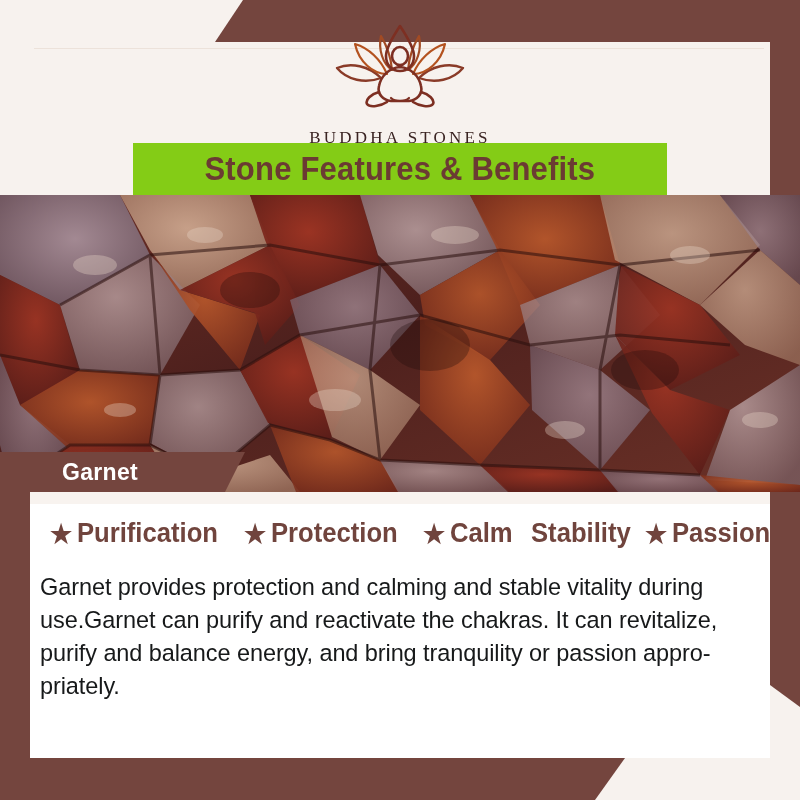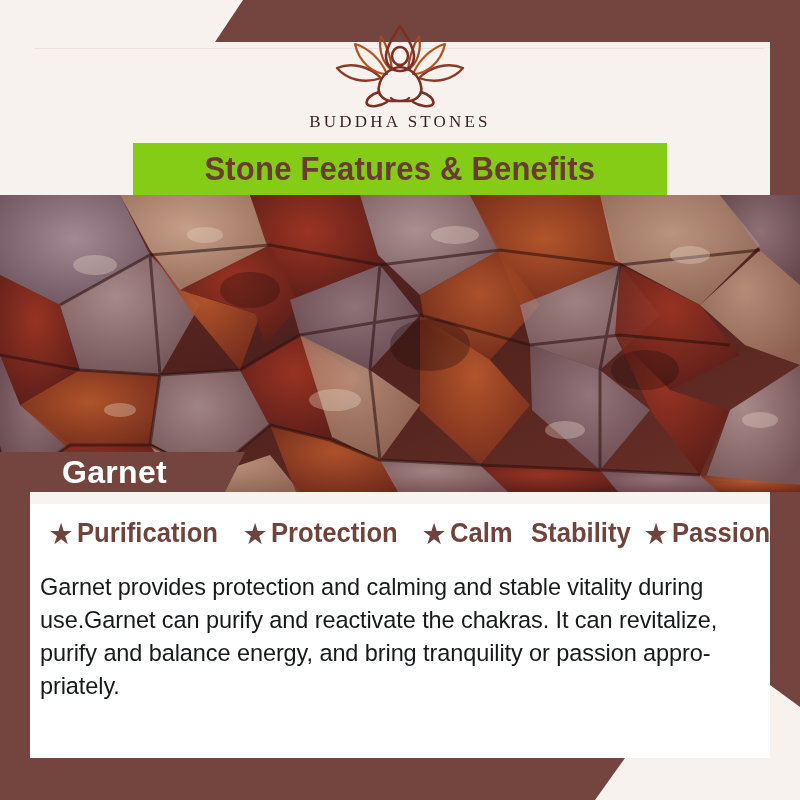--- a/index.html
+++ b/index.html
@@ -34,21 +34,21 @@
   .frame-inner-line{
     position:absolute;top:48px;left:34px;right:36px;height:1px;
     background:#ece2da;
   }
 
   
   .header{
     position:absolute;top:0;left:0;width:800px;height:195px;
     display:flex;flex-direction:column;align-items:center;justify-content:flex-start;
   }
-  .logo-wrap{margin-top:22px;display:flex;flex-direction:column;align-items:center;}
+  .logo-wrap{margin-top:22px;display:flex;flex-direction:column;align-items:center;gap:16px;}
   .logo-mark{width:150px;height:86px;display:block;}
   .logo-text{
     margin-top:4px;
     font-family:"Liberation Serif", serif;
     font-size:17px;letter-spacing:3.2px;color:#3a2422;font-weight:400;
   }
 
   
   .title-band{
     position:absolute;top:143px;left:133px;width:534px;height:52px;
@@ -72,21 +72,21 @@
 
   
   .stone-label{
     position:absolute;left:0;top:452px;height:40px;width:245px;
     background:#74453e;
     clip-path:polygon(0 0,100% 0,calc(100% - 20px) 100%,0 100%);
     display:flex;align-items:center;
     z-index:5;
   }
   .stone-label .name{
-    margin-left:62px;color:#ffffff;font-size:32px;font-weight:700;
+    margin-left:62px;color:#ffffff;font-size:23px;font-weight:700;
     letter-spacing:.3px;
   }
 
   
   .content{
     position:absolute;top:492px;left:30px;width:740px;height:266px;
     background:#ffffff;
   }
   .content-top-fade{
     position:absolute;top:0;left:0;width:740px;height:12px;background:#f8f3ef;

